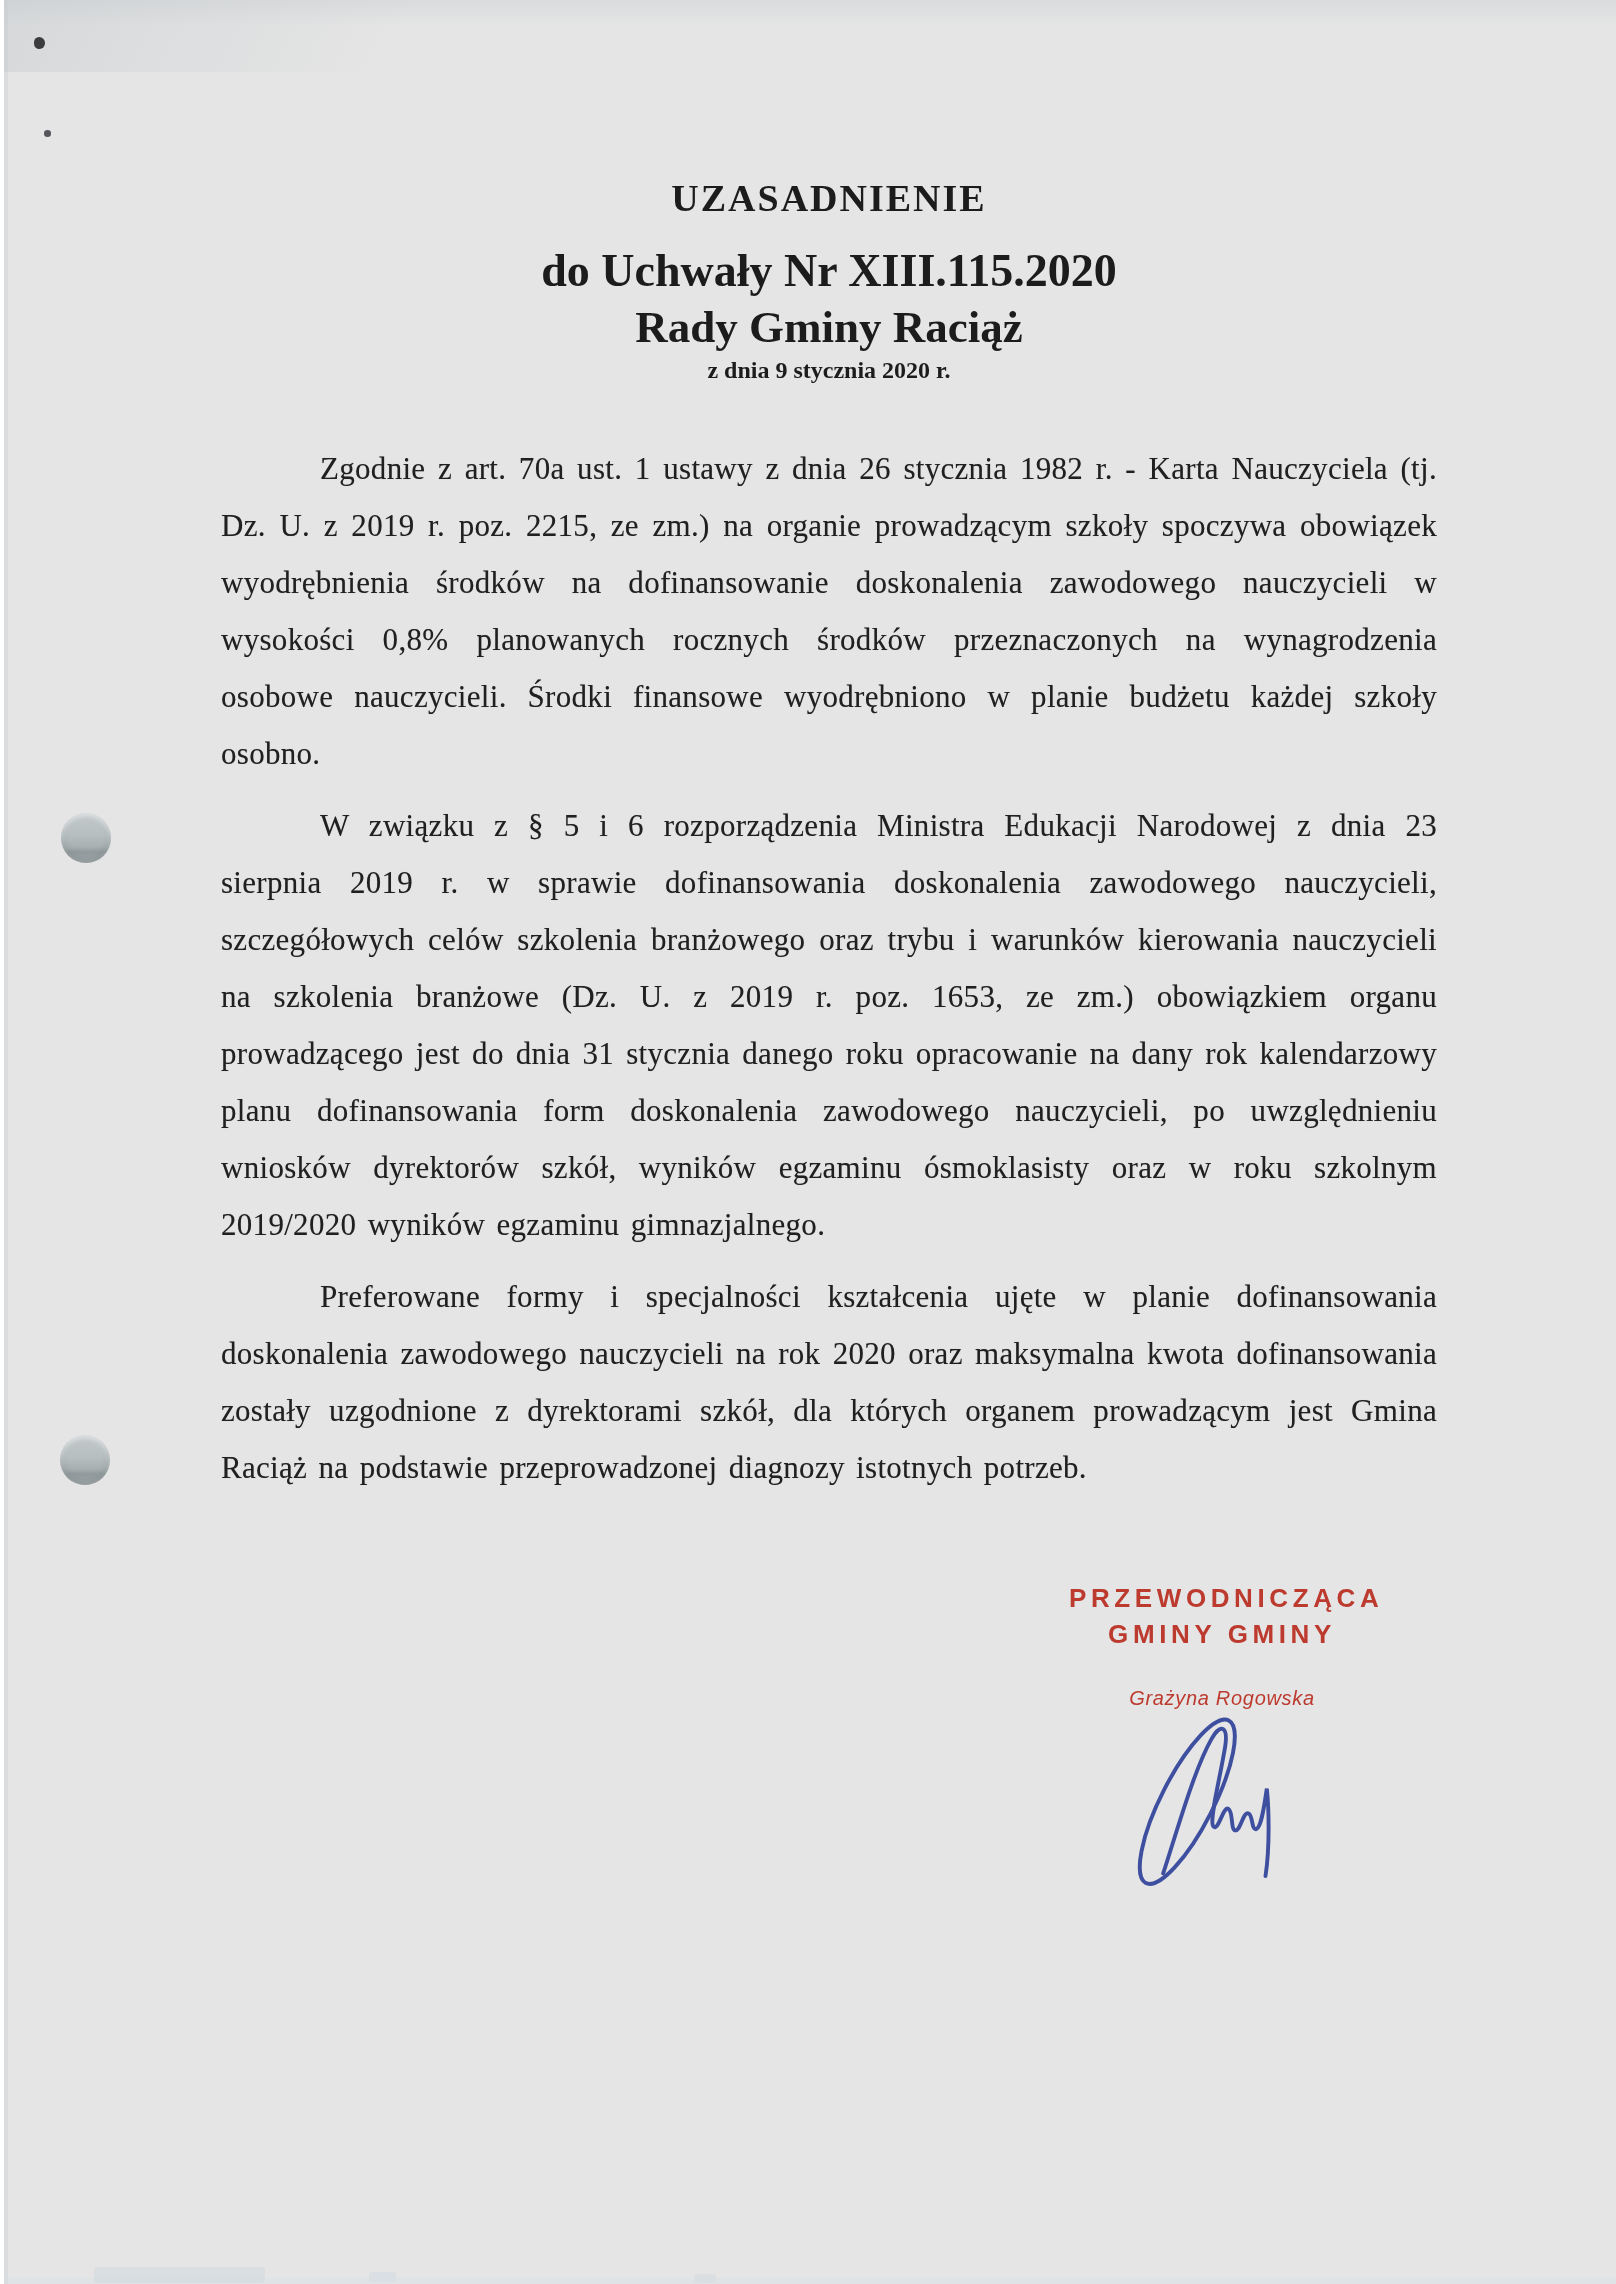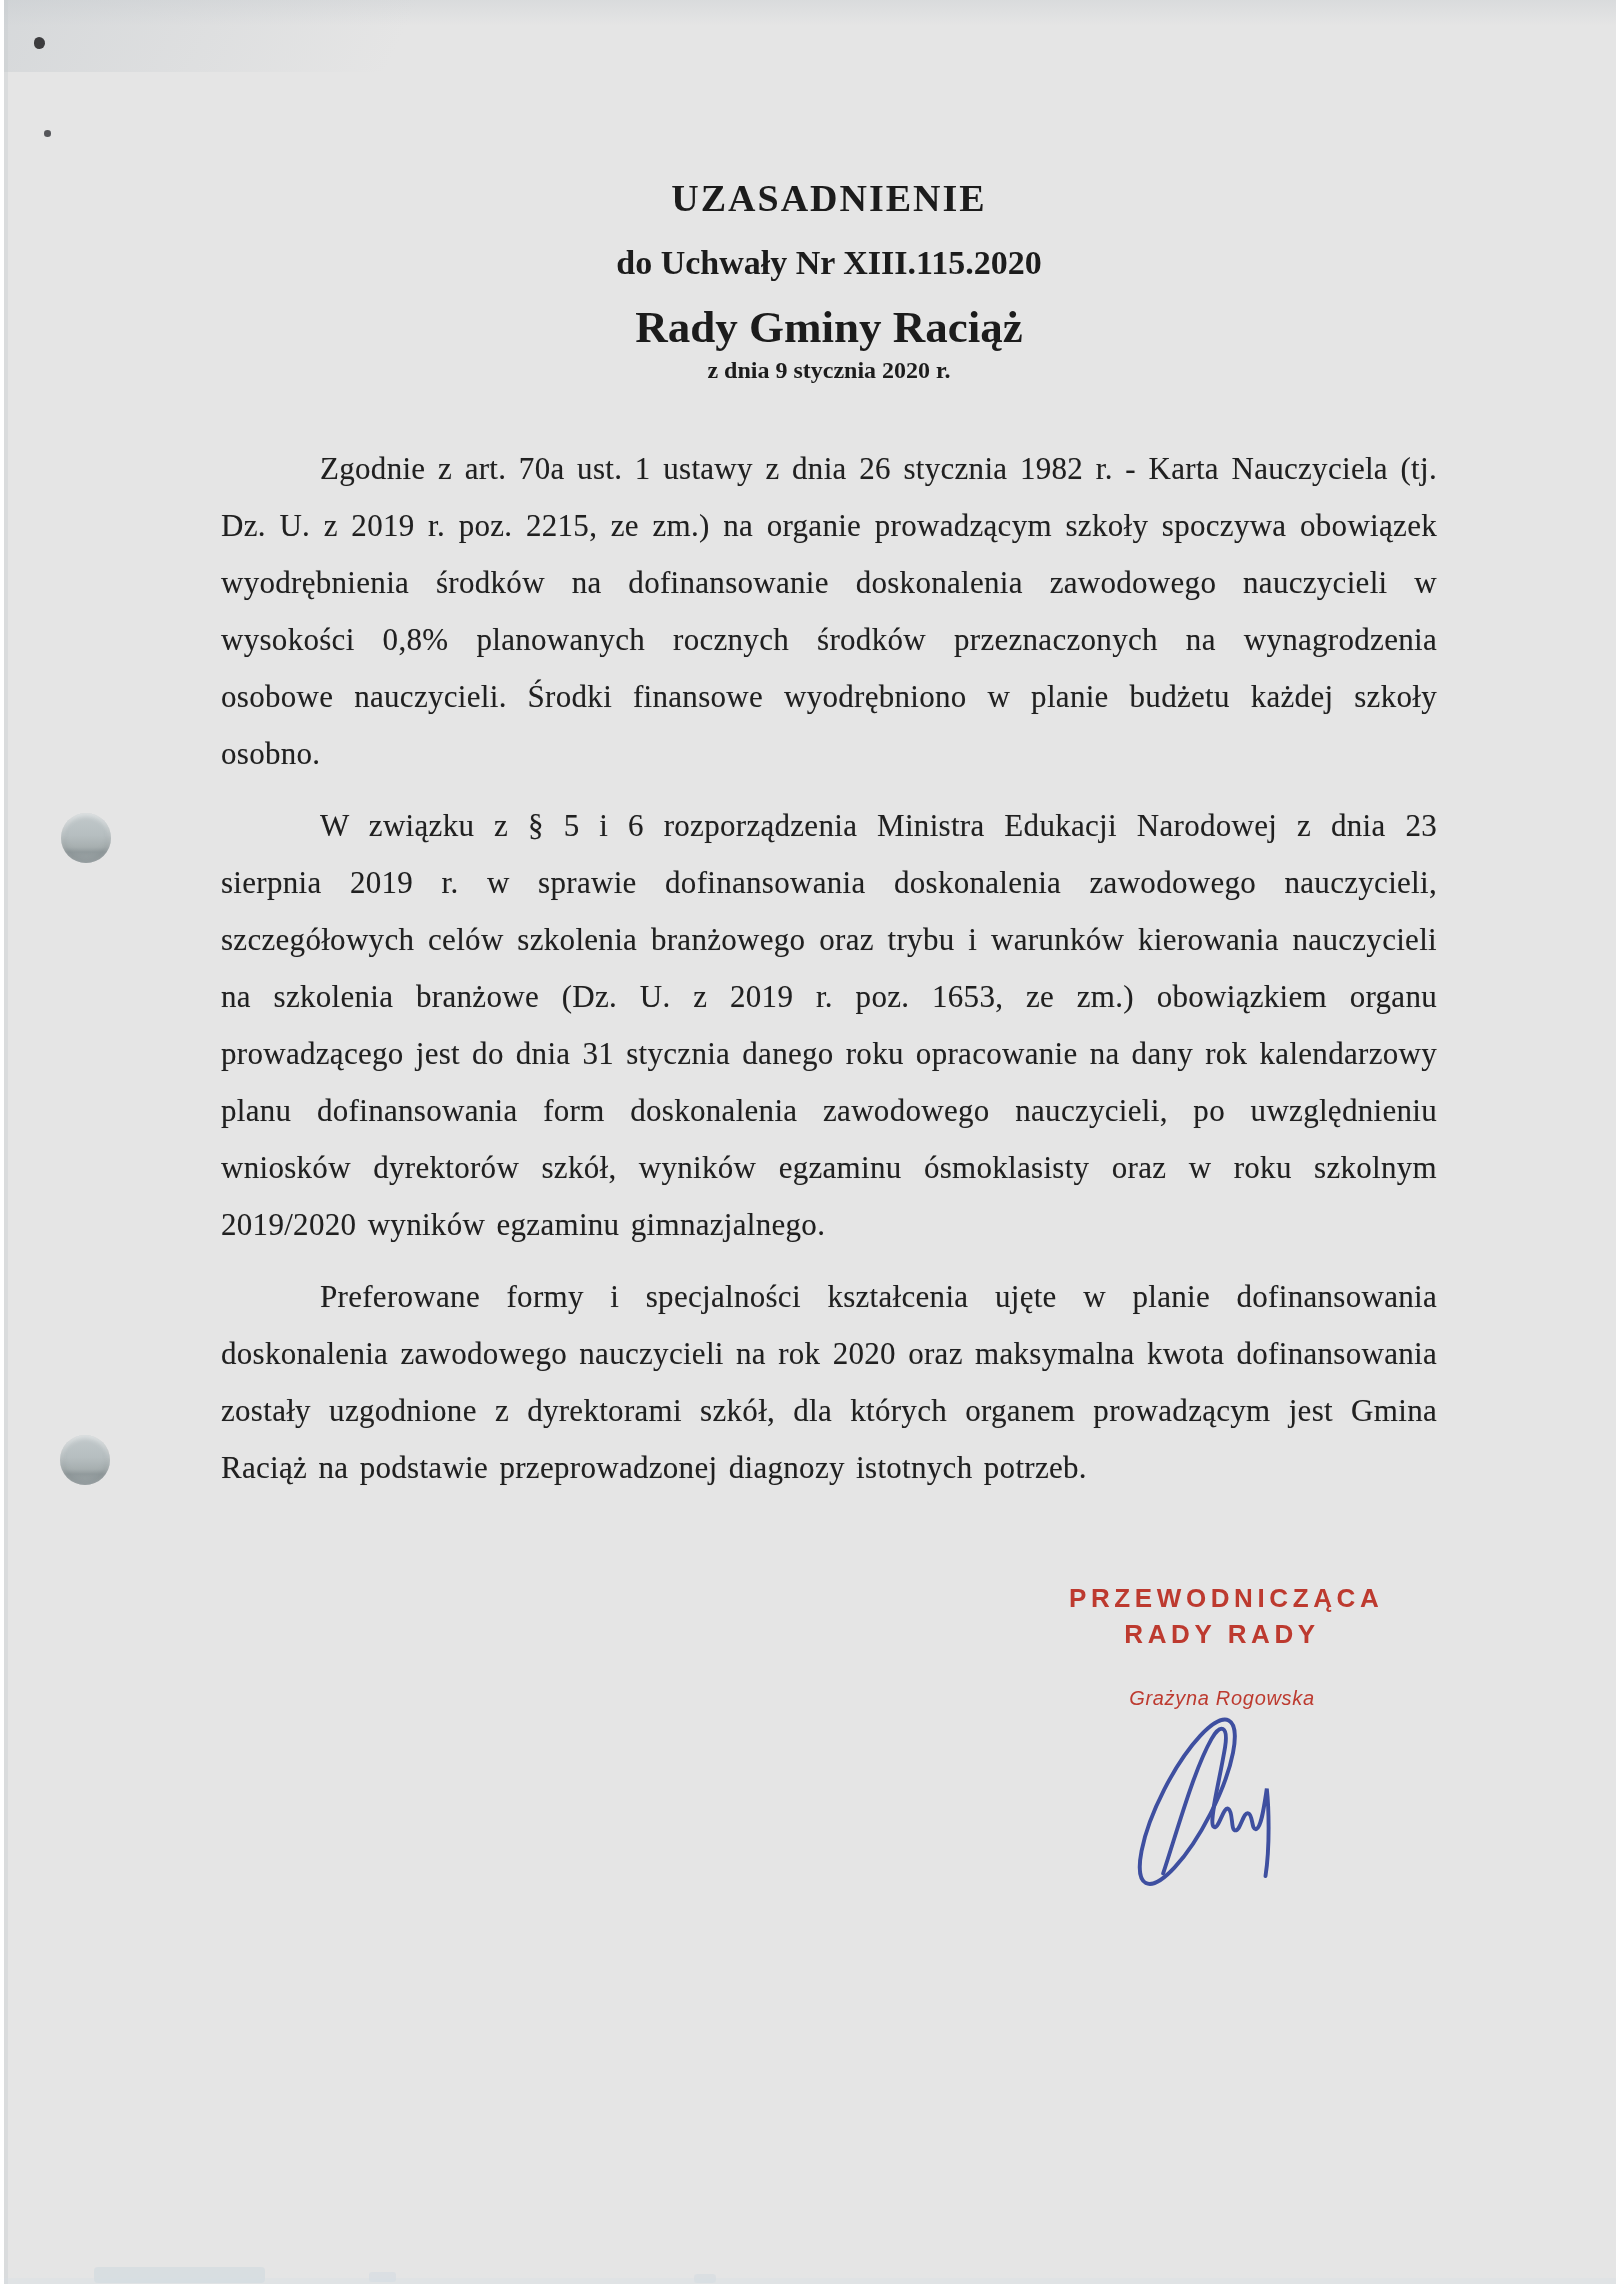--- a/index.html
+++ b/index.html
@@ -61,21 +61,21 @@
     background: rgba(216,223,228,0.35);
   }
 
   
   .header {
     position: absolute; left: 202px; top: 0; width: 1246px;
     text-align: center; color: #1c1c1c; font-weight: bold;
   }
   .h-line { position: absolute; left: 0; width: 100%; text-align: center; }
   .h-title { top: 176px; font-size: 38px; letter-spacing: 2px; }
-  .h-sub2  { top: 244px; font-size: 34px; }
+  .h-sub2  { top: 244px; font-size: 46px; }
   .h-sub3  { top: 301px; font-size: 45px; }
   .h-sub4  { top: 357px; font-size: 24px; }
 
   
   .doc-text {
     position: absolute; left: 202px; top: 425px; width: 1246px;
     font-size: 31px; line-height: 57px; color: #202020;
     text-align: justify; letter-spacing: 0.3px;
     text-shadow: 0 0 0.7px rgba(32,32,32,0.30);
   }
@@ -120,21 +120,21 @@
   </div>
 
   <div class="doc-text">
     <p>Zgodnie z art. 70a ust. 1 ustawy z dnia 26 stycznia 1982 r. - Karta Nauczyciela (tj. Dz. U. z 2019 r. poz. 2215, ze zm.) na organie prowadzącym szkoły spoczywa obowiązek wyodrębnienia środków na dofinansowanie doskonalenia zawodowego nauczycieli w wysokości 0,8% planowanych rocznych środków przeznaczonych na wynagrodzenia osobowe nauczycieli. Środki finansowe wyodrębniono w planie budżetu każdej szkoły osobno.</p>
     <p>W związku z § 5 i 6 rozporządzenia Ministra Edukacji Narodowej z dnia 23 sierpnia 2019 r. w sprawie dofinansowania doskonalenia zawodowego nauczycieli, szczegółowych celów szkolenia branżowego oraz trybu i warunków kierowania nauczycieli na szkolenia branżowe (Dz. U. z 2019 r. poz. 1653, ze zm.) obowiązkiem organu prowadzącego jest do dnia 31 stycznia danego roku opracowanie na dany rok kalendarzowy planu dofinansowania form doskonalenia zawodowego nauczycieli, po uwzględnieniu wniosków dyrektorów szkół, wyników egzaminu ósmoklasisty oraz w roku szkolnym 2019/2020 wyników egzaminu gimnazjalnego.</p>
     <p>Preferowane formy i specjalności kształcenia ujęte w planie dofinansowania doskonalenia zawodowego nauczycieli na rok 2020 oraz maksymalna kwota dofinansowania zostały uzgodnione z dyrektorami szkół, dla których organem prowadzącym jest Gmina Raciąż na podstawie przeprowadzonej diagnozy istotnych potrzeb.</p>
   </div>
 
   <div class="stamp">
     <div class="stamp-role-1">PRZEWODNICZĄCA</div>
-    <div class="stamp-role-2">RADY RADY</div>
+    <div class="stamp-role-2">GMINY GMINY</div>
     <div class="stamp-name">Grażyna Rogowska</div>
   </div>
 
   <svg class="signature" viewBox="0 0 268 382" xmlns="http://www.w3.org/2000/svg">
     <g fill="none" stroke="#3e4fa0" stroke-width="6" stroke-linecap="round">
       <ellipse cx="103" cy="222" rx="140" ry="40" transform="rotate(-63 103 222)"></ellipse>
       <path d="M 66 332
                C 90 258 114 172 140 126
                C 154 101 166 106 161 138
                C 152 192 136 252 143 260

